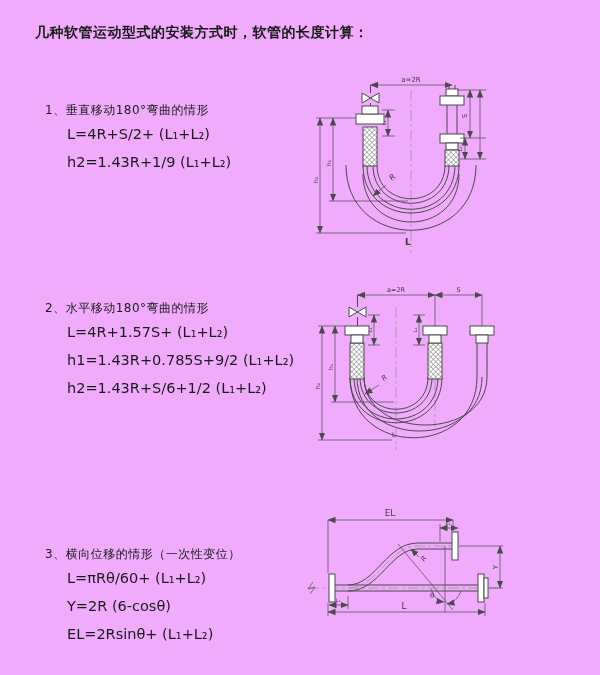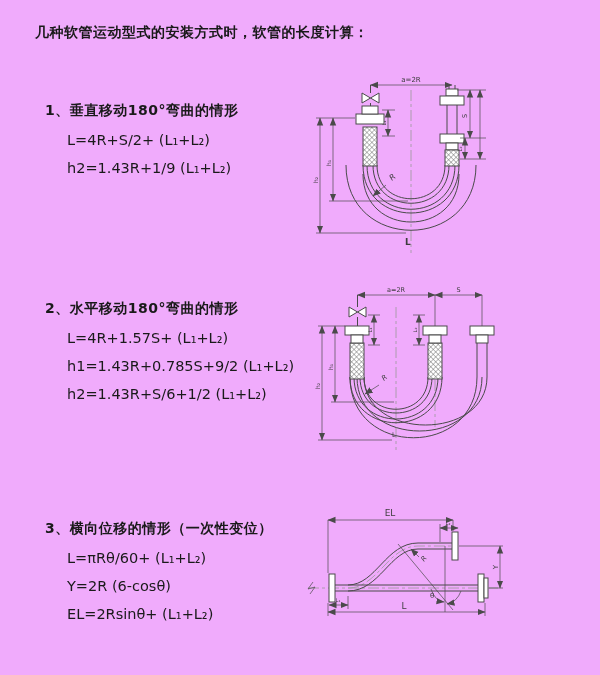--- a/index.html
+++ b/index.html
@@ -1,24 +1,24 @@
 <!DOCTYPE html>
 <html><head>
 <meta charset="utf-8">
 <style>
   html,body{margin:0;padding:0;}
   body{width:600px;height:675px;background:#ffffff;position:relative;overflow:hidden;
        font-family:"DejaVu Sans","Liberation Sans",sans-serif;color:#1a1a1a;}
   .page{position:absolute;inset:0;background:#f0abfc;}
   .title{position:absolute;left:35px;top:24px;font-size:14px;font-weight:700;letter-spacing:.5px;}
   .sec{position:absolute;left:45px;width:300px;}
-  .sec .h{font-size:14px;font-weight:700;letter-spacing:.5px;line-height:20px;}
+  .sec .h{font-size:12px;font-weight:400;letter-spacing:.5px;line-height:20px;}
   .sec .f{font-size:14.5px;font-weight:400;line-height:28px;padding-left:22px;
           font-family:"DejaVu Sans","Liberation Sans",sans-serif;}
-  .sec .flist{margin-top:6px;}
+  .sec .flist{}
   svg{position:absolute;overflow:visible;}
   svg text{font-family:"DejaVu Sans","Liberation Sans",sans-serif;fill:#3d3d3d;}
   .draw{stroke:#4a4a4a;fill:none;stroke-width:1;}
   .thin{stroke:#4a4a4a;fill:none;stroke-width:0.7;}
   .cl{stroke:#999;fill:none;stroke-width:0.8;stroke-dasharray:11 3 3 3;}
   .wh{fill:#fff;}
 </style>
 </head>
 <body>
 
@@ -36,21 +36,21 @@
 
   <section class="sec" style="top:298px">
     <div class="h">2、水平移动180°弯曲的情形</div>
     <div class="flist">
       <div class="f">L=4R+1.57S+ (L₁+L₂)</div>
       <div class="f">h1=1.43R+0.785S+9/2 (L₁+L₂)</div>
       <div class="f">h2=1.43R+S/6+1/2 (L₁+L₂)</div>
     </div>
   </section>
 
-  <section class="sec" style="top:518px">
+  <section class="sec" style="top:544px">
     <div class="h">3、横向位移的情形（一次性变位）</div>
     <div class="flist">
       <div class="f">L=πRθ/60+ (L₁+L₂)</div>
       <div class="f">Y=2R (6-cosθ)</div>
       <div class="f">EL=2Rsinθ+ (L₁+L₂)</div>
     </div>
   </section>
 
   <svg style="left:310px;top:70px" width="280" height="195" viewBox="0 0 280 195">
     <defs>

